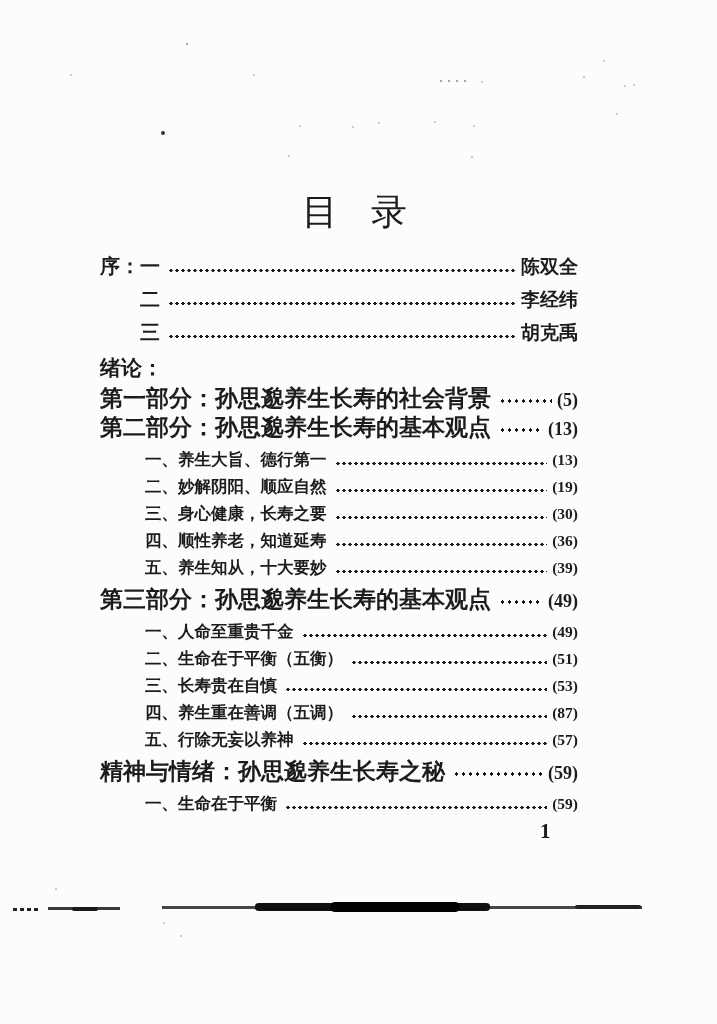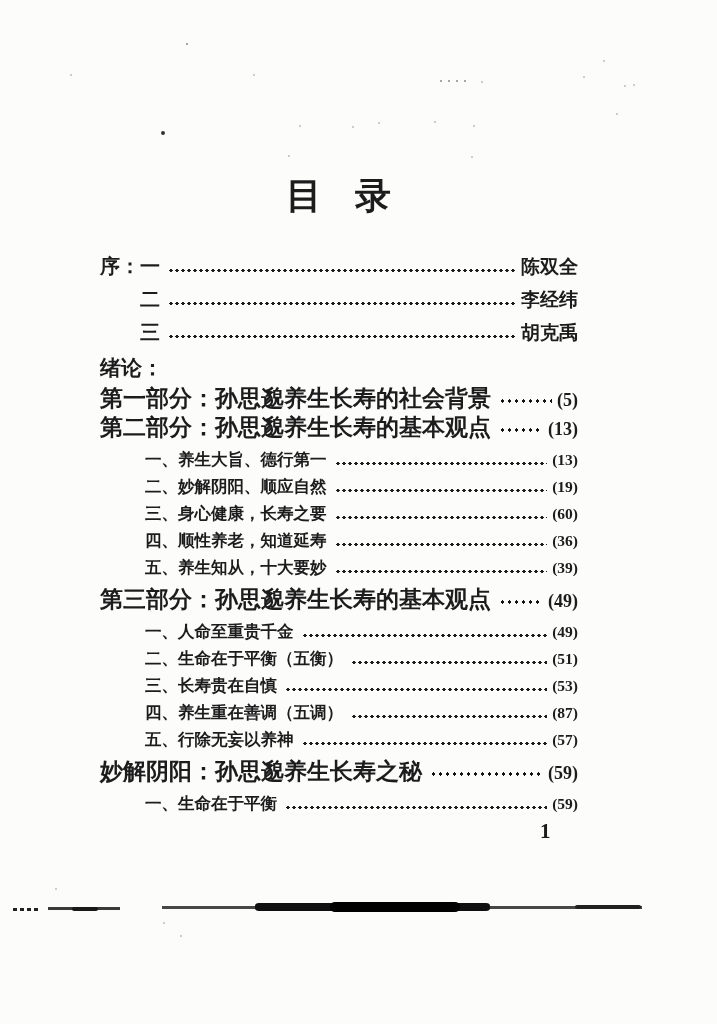--- a/index.html
+++ b/index.html
@@ -4,22 +4,22 @@
 <style>
   html,body{margin:0;padding:0;}
   body{
     width:717px;height:1024px;position:relative;overflow:hidden;
     background:#fcfcfb;
     font-family:"Liberation Serif","DejaVu Serif",serif;
     color:#1c1c1c;
   }
   .page{position:absolute;inset:0;}
   .doc-title{
-    position:absolute;top:172px;left:100px;width:478px;margin:0;
-    text-align:center;font-size:36px;font-weight:700;
+    position:absolute;top:172px;left:100px;width:478px;margin:16px;
+    text-align:center;font-size:36px;font-weight:400;
     word-spacing:22px;letter-spacing:1px;
   }
   .toc{position:absolute;top:253px;left:100px;width:478px;}
   .row{display:flex;align-items:baseline;}
   .leader{
     flex:1;align-self:stretch;margin:0 5px 0 8px;
     background-image:radial-gradient(circle 1.6px at 50% 50%, #1d1d1d 98%, rgba(0,0,0,0) 100%);
     background-size:6px 5px;background-repeat:repeat-x;
     background-position:0 calc(50% + 1px);
   }
@@ -104,21 +104,21 @@
       <span class="pageno">(13)</span>
     </div>
     <div class="row sub-row">
       <span>二、妙解阴阳、顺应自然</span>
       <span class="leader"></span>
       <span class="pageno">(19)</span>
     </div>
     <div class="row sub-row">
       <span>三、身心健康，长寿之要</span>
       <span class="leader"></span>
-      <span class="pageno">(60)</span>
+      <span class="pageno">(30)</span>
     </div>
     <div class="row sub-row">
       <span>四、顺性养老，知道延寿</span>
       <span class="leader"></span>
       <span class="pageno">(36)</span>
     </div>
     <div class="row sub-row">
       <span>五、养生知从，十大要妙</span>
       <span class="leader"></span>
       <span class="pageno">(39)</span>
@@ -149,21 +149,21 @@
       <span class="leader"></span>
       <span class="pageno">(87)</span>
     </div>
     <div class="row sub-row">
       <span>五、行除无妄以养神</span>
       <span class="leader"></span>
       <span class="pageno">(57)</span>
     </div>
 
     <div class="row header-row">
-      <span class="h-title">妙解阴阳：孙思邈养生长寿之秘</span>
+      <span class="h-title">精神与情绪：孙思邈养生长寿之秘</span>
       <span class="leader"></span>
       <span class="pageno">(59)</span>
     </div>
     <div class="row sub-row">
       <span>一、生命在于平衡</span>
       <span class="leader"></span>
       <span class="pageno">(59)</span>
     </div>
 
   </div>

